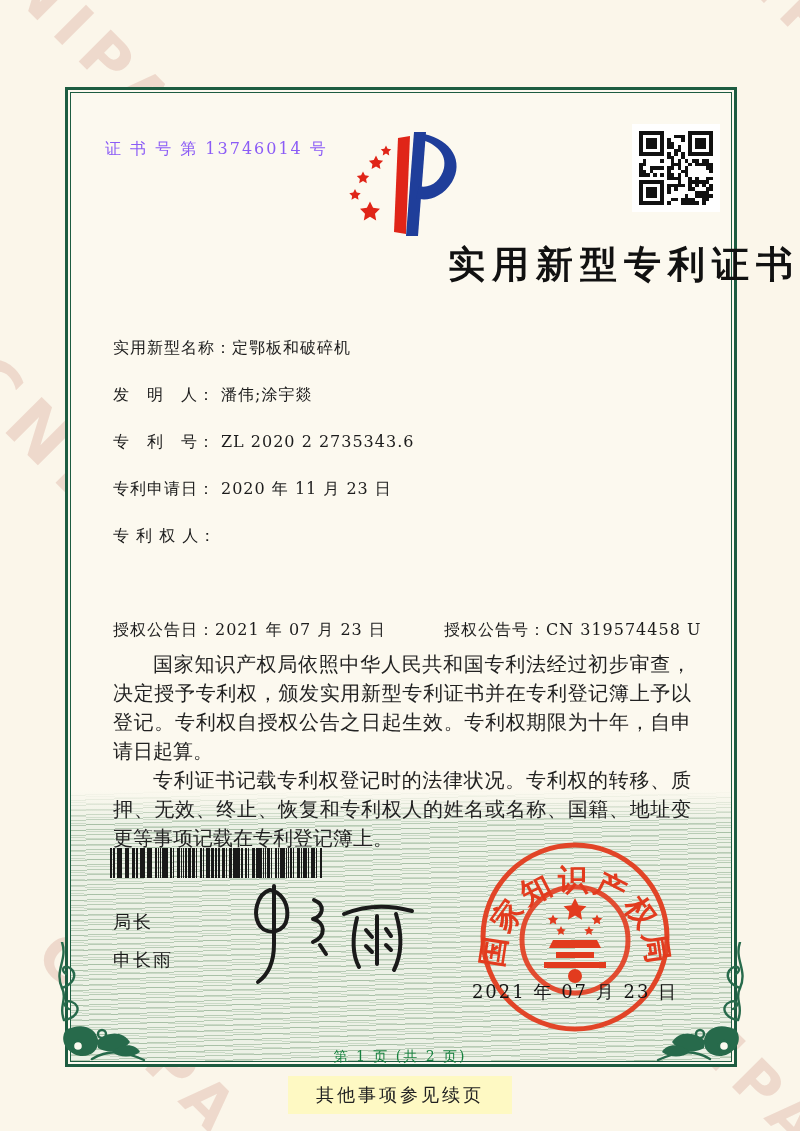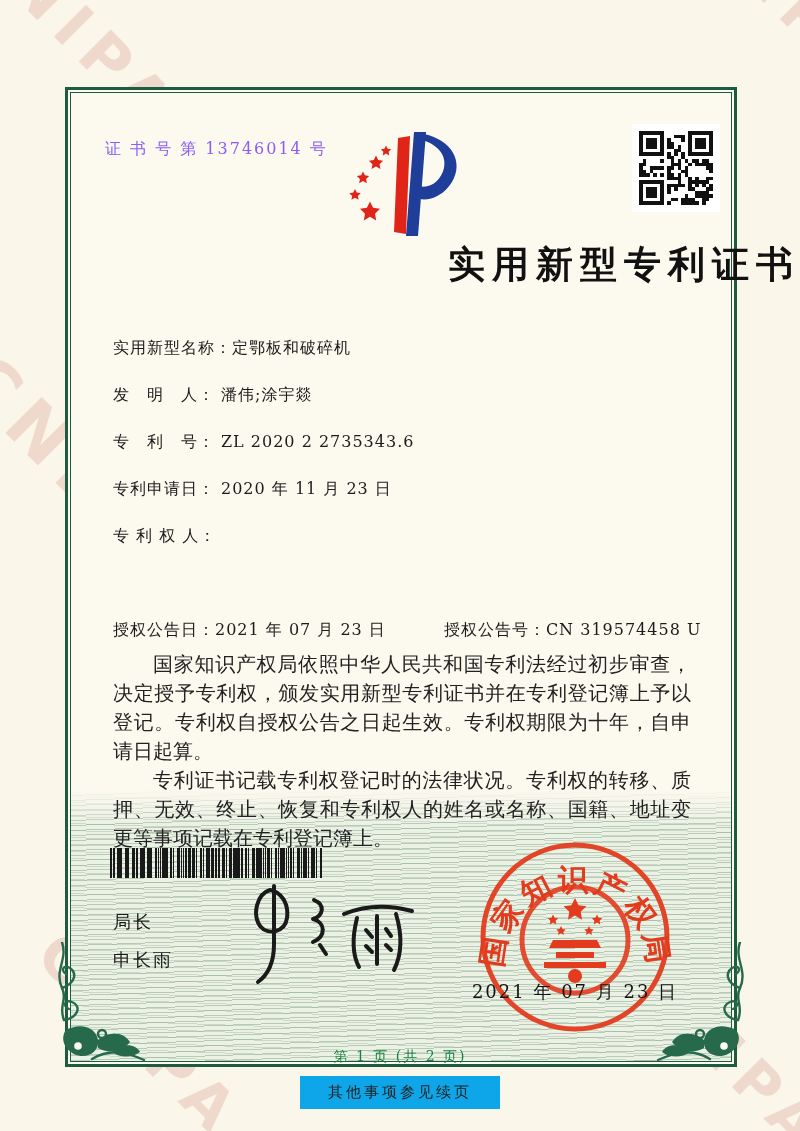--- a/index.html
+++ b/index.html
@@ -65,21 +65,21 @@
   .signature{position:absolute;left:228px;top:882px;width:200px;height:110px;}
   .seal{position:absolute;left:470px;top:840px;width:210px;height:200px;}
   .ornament{position:absolute;width:100px;height:126px;}
   .orn-left{left:50px;top:942px;}
   .orn-right{left:652px;top:942px;transform:scaleX(-1);}
 
   
   .page-info{position:absolute;left:0;top:1036px;width:800px;text-align:center;
              font-size:14px;letter-spacing:2px;color:#15803d;margin-top:12px;}
   .note-box{position:absolute;left:50%;top:1076px;transform:translateX(-50%);
-            background:#0ea5e9;padding:7px 28px;font-size:15px;letter-spacing:3px;color:#222;}
+            background:#fef9c3;padding:7px 28px;font-size:18px;letter-spacing:3px;color:#222;}
 </style>
 </head>
 <body>
 
 <div class="page">
 
   <div class="wm wm1">CNIPA</div>
   <div class="wm wm2">CNIPA</div>
   <div class="wm wm3">CNIPA</div>
   <div class="wm wm4">CNIPA</div>

